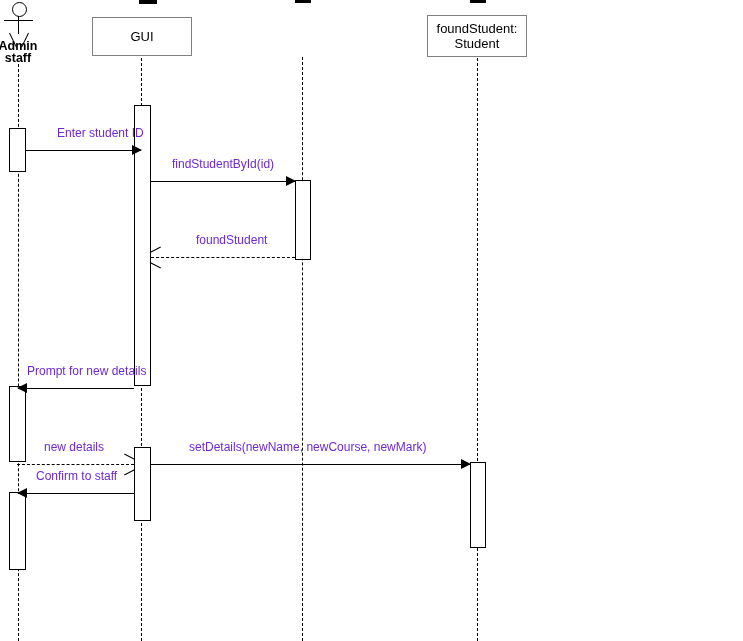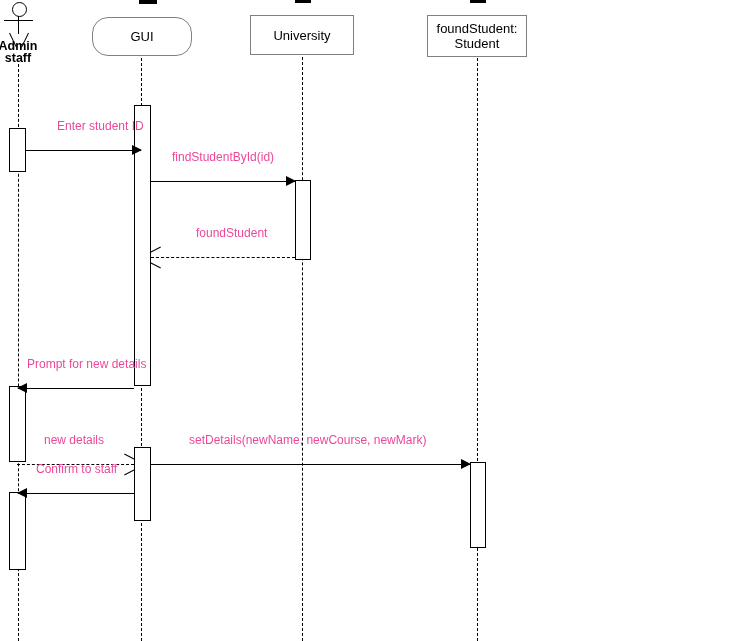--- a/index.html
+++ b/index.html
@@ -17,22 +17,22 @@
 
   
   .activation{position:absolute;box-sizing:border-box;border:1.6px solid #000;
               background:#ffffff;}
 
   
   .msg{position:absolute;height:0;}
   .msg .line{position:absolute;left:0;top:0;width:100%;height:0;}
   .msg.solid .line{border-top:1.6px solid #000;}
   .msg.dashed .line{border-top:1.5px dashed #000;}
-  .msg .label{position:absolute;bottom:17px;white-space:nowrap;font-size:12px;
-              color:#ec4899;}
+  .msg .label{position:absolute;bottom:10px;white-space:nowrap;font-size:12px;
+              color:#6d28d9;}
 
   
   .ah-fill-r{position:absolute;right:-1px;top:-5px;width:0;height:0;
              border-top:5px solid transparent;border-bottom:5px solid transparent;
              border-left:10px solid #000;}
   .ah-fill-l{position:absolute;left:-1px;top:-5px;width:0;height:0;
              border-top:5px solid transparent;border-bottom:5px solid transparent;
              border-right:10px solid #000;}
   
   .ah-open-r,.ah-open-l{position:absolute;top:-6px;width:11px;height:12px;}
@@ -87,27 +87,24 @@
     <div class="arms"></div>
     <div class="body"></div>
     <div class="legL"></div>
     <div class="legR"></div>
   </div>
   <div class="actor-label" style="left:-12px;top:40px;width:60px;">
     <div>Admin</div>
     <div class="l2">staff</div>
   </div>
 
-  <div class="obj-box" style="left:92px;top:17px;width:100px;height:39px;border-radius:16px;">
+  <div class="obj-box" style="left:92px;top:17px;width:100px;height:39px;">
     <span>GUI</span>
   </div>
 
-  <div class="obj-box" style="left:250px;top:15px;width:104px;height:40px;">
-    <span>University</span>
-  </div>
 
   <div class="obj-box" style="left:427px;top:15px;width:100px;height:42px;flex-direction:column;">
     <span>foundStudent:</span>
     <span>Student</span>
   </div>
 
   <div class="activation" style="left:9px;top:128px;width:17px;height:44px;"></div>
   <div class="activation" style="left:134px;top:105px;width:17px;height:281px;"></div>
   <div class="activation" style="left:295px;top:180px;width:16px;height:80px;"></div>
   <div class="activation" style="left:9px;top:386px;width:17px;height:76px;"></div>

